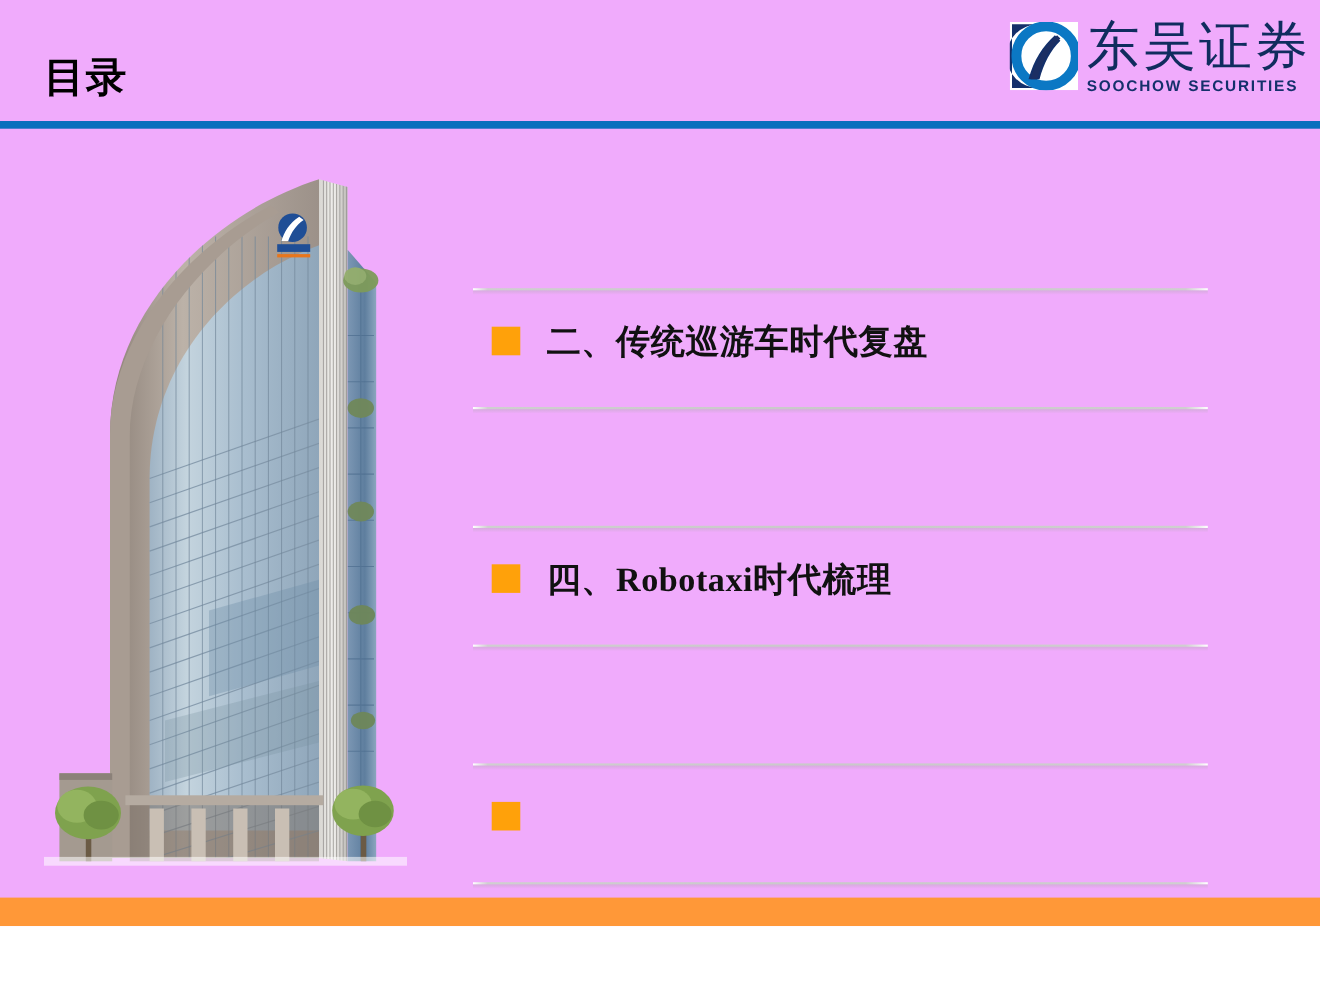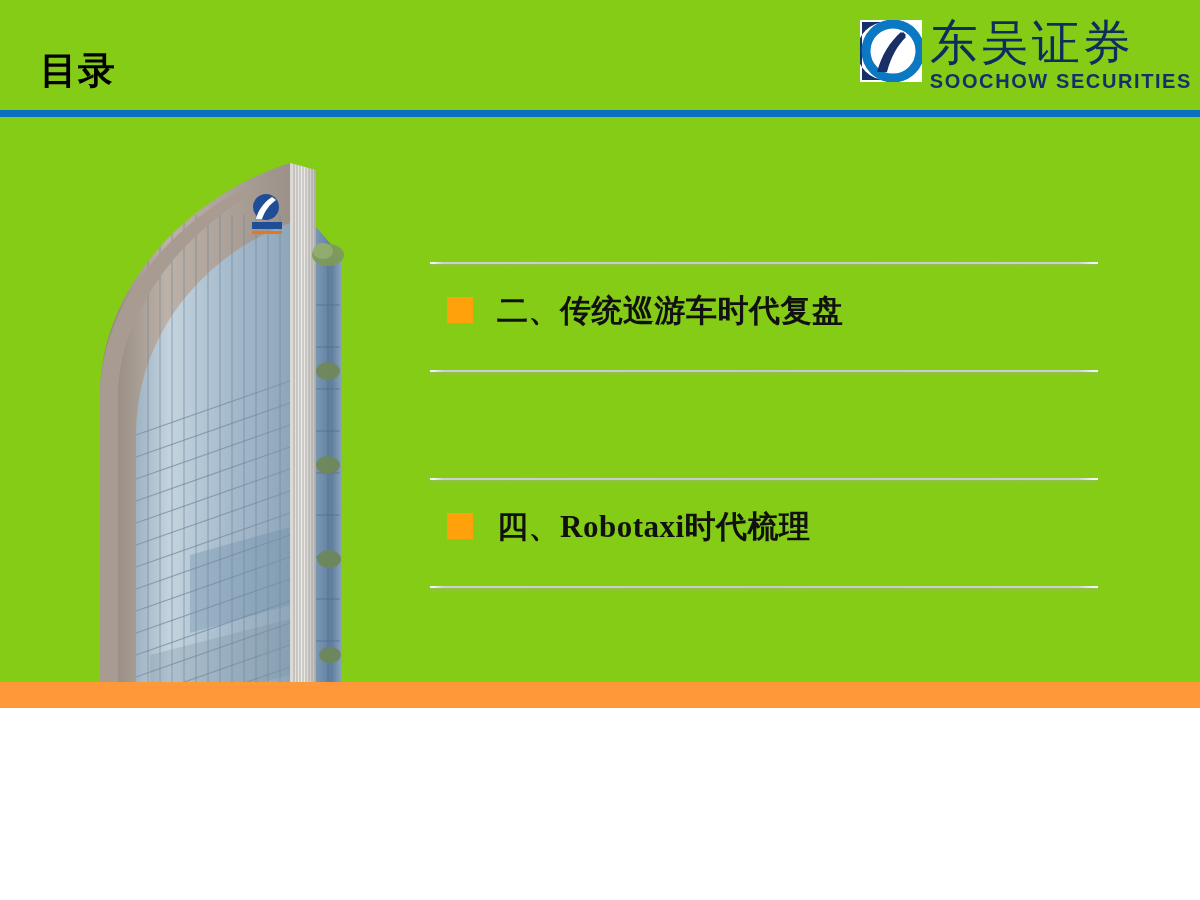--- a/index.html
+++ b/index.html
@@ -3,22 +3,22 @@
 <meta charset="utf-8">
 <style>
   html, body {
     margin: 0;
     padding: 0;
     background: #ffffff;
   }
   #slide {
     position: relative;
     width: 1200px;
-    height: 708px;
-    background: #84cc16;
+    height: 842px;
+    background: #f0abfc;
     overflow: hidden;
     font-family: "Liberation Sans", "DejaVu Sans", sans-serif;
   }
 
   
   .page-title {
     position: absolute;
     left: 40px;
     top: 52px;
     font-size: 37px;
@@ -61,21 +61,21 @@
   }
   .logo-cn {
     font-size: 48px;
     font-weight: 500;
     color: #102C5E;
     letter-spacing: 3px;
     line-height: 1.05;
     white-space: nowrap;
   }
   .logo-en {
-    font-size: 20px;
+    font-size: 14px;
     font-weight: bold;
     color: #14306B;
     letter-spacing: 1.6px;
     line-height: 1;
     margin-top: 3px;
     white-space: nowrap;
   }
 
   
   .building-wrap {

